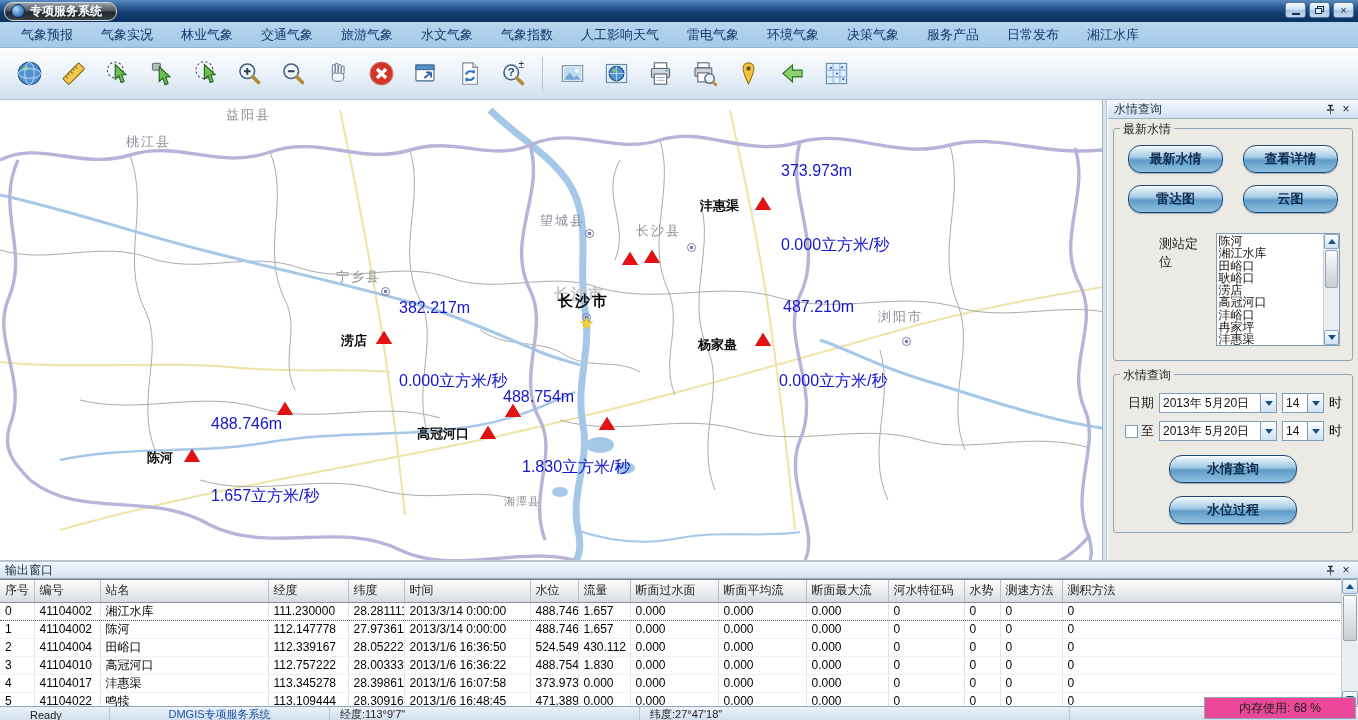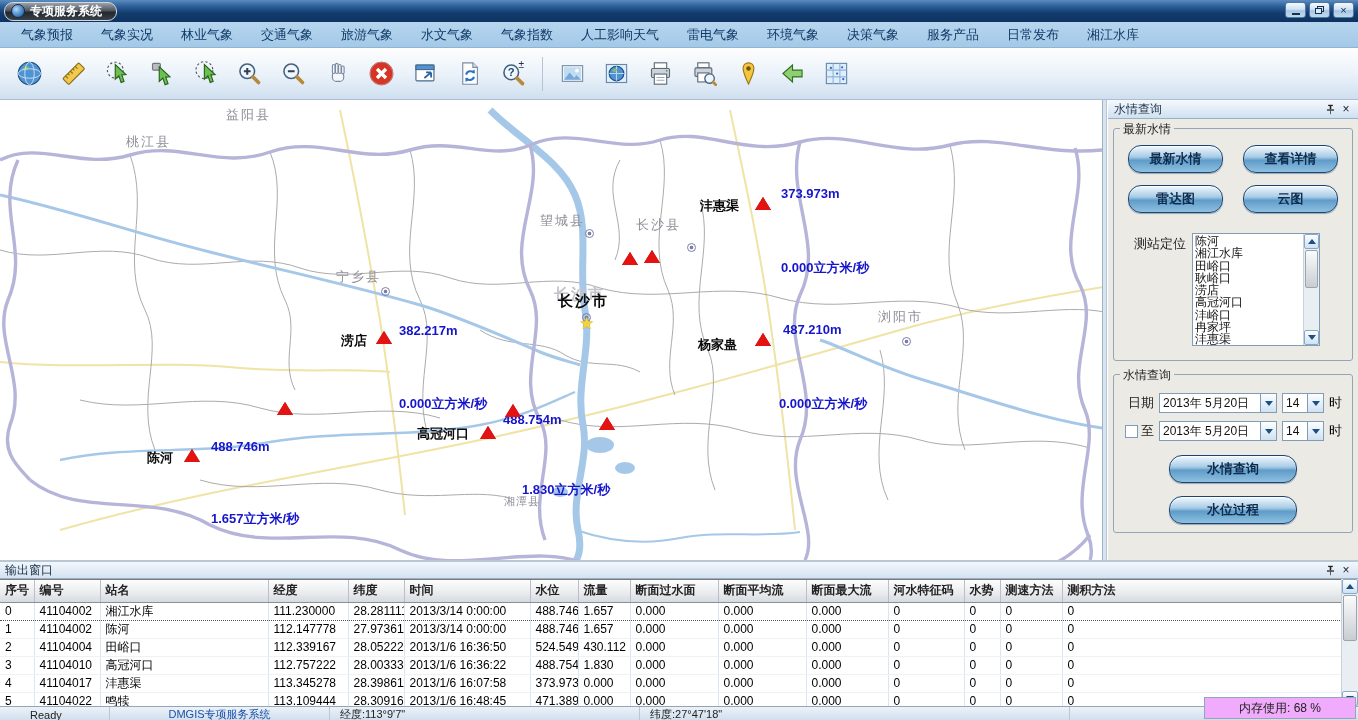--- a/index.html
+++ b/index.html
@@ -39,21 +39,21 @@
   
   .main { flex:none; height:460px; display:flex;border-radius:15px; }
   .mapwrap { width:1116px; height:460px; position:relative; background:#fff; border-right:1px solid #9fb2c4; overflow:hidden; }
   .mapwrap svg.geo { position:absolute; left:0; top:0; }
   .map-label { position:absolute; white-space:nowrap; }
   .lab-county { color:#8f8f99; font-size:13px; letter-spacing:2px; }
   .lab-county.small { font-size:11px; letter-spacing:1px; }
   .lab-ghost { color:#c3c3cc; font-weight:bold; font-size:15px; letter-spacing:2px; }
   .lab-city { color:#0a0a0a; font-weight:bold; font-size:15px; letter-spacing:2px; }
   .lab-station { color:#0a0a0a; font-weight:bold; font-size:13px; }
-  .lab-value { color:#1515cc; font-weight:bold; font-size:13px;margin-top:24px; }
+  .lab-value { color:#1515cc; font-weight:normal; font-size:16px; }
   .tri { position:absolute; width:0; height:0; border-left:8px solid transparent; border-right:8px solid transparent;
     border-bottom:13px solid #e51212; filter:drop-shadow(0 0 0.5px #8d0a0a); }
   .star { position:absolute; color:#f6d23a; font-size:17px; text-shadow:0 0 1px #b89a10; font-family:"DejaVu Sans",sans-serif; }
   .citypt { position:absolute; width:9px; height:9px; border:1.5px solid #7d7dac; border-radius:50%;
     background:radial-gradient(circle,#7d7dac 0 1.5px,rgba(0,0,0,0) 2.2px); }
   .splitter { width:4px; background:#d7e3ef; border-right:1px solid #b6c6d6; }
 
   
   .dock { flex:1; background:#eceae5; display:flex; flex-direction:column; border-left:1px solid #fff; }
   .dockhead { height:19px; background:linear-gradient(180deg,#f5f9fd 0%,#cfe0f1 100%);
@@ -61,21 +61,21 @@
   .dockhead .sp { flex:1; }
   .hicon { width:16px; height:15px; display:flex; align-items:center; justify-content:center; color:#223; font-size:12px; }
   .group { border:1px solid #93a6b8; border-radius:3px; margin:9px 5px 4px 5px; position:relative; padding:10px 6px 8px 6px; }
   .group-title { position:absolute; top:-8px; left:6px; background:#eceae5; padding:0 3px; font-size:12px; color:#222; }
   .btn-grid { display:grid; grid-template-columns:1fr 1fr; gap:12px 20px; padding:6px 8px; }
   .xpbtn { height:28px; border:1px solid #1b4570; border-radius:13px; color:#0d2c4e; font-weight:bold; font-size:13px;
     display:flex; align-items:center; justify-content:center;
     background:linear-gradient(180deg,#f0f8fd 0%,#a8cce6 42%,#5f9cc9 55%,#8fc0e0 100%);
     box-shadow:inset 0 1px 1px #fff, 0 1px 1px #9aa8b6; }
   .stationrow { display:flex; margin:14px 6px 6px 14px; gap:6px; }
-  .stationrow .lbl { font-size:13px; color:#222; padding-top:2px; }
+  .stationrow .lbl { font-size:13px; color:#222; padding-top:2px;margin-left:25px; }
   .listbox { width:128px; height:113px; background:#fff; border:1px solid #7f9db9; display:flex; }
   .listitems { flex:1; overflow:hidden; padding:1px 0 0 2px; }
   .listitems div { font-size:12px; line-height:12.3px; color:#111; white-space:nowrap; }
   .vscroll { width:16px; background:#e9eef3; border-left:1px solid #c8d2dc; display:flex; flex-direction:column; }
   .sarrow { height:15px; background:linear-gradient(180deg,#fdfeff,#cfe1f2); border:1px solid #8aa8c6; border-radius:2px;
     display:flex; align-items:center; justify-content:center; }
   .sarrow i { width:0; height:0; border-left:4px solid transparent; border-right:4px solid transparent; display:block; }
   .sarrow.up i { border-bottom:5px solid #1b5085; }
   .sarrow.down i { border-top:5px solid #1b5085; }
   .sthumb { flex:0 0 38px; margin:1px; background:linear-gradient(180deg,#fafbfc,#c9cdd2); border:1px solid #9aa4ae; border-radius:2px; }
@@ -92,28 +92,28 @@
   .panelbtns .xpbtn { width:128px; }
 
   
   .output { flex:none; height:146px; border-top:2px solid #b9c7d5; background:#eceae5; position:relative; }
   .outhead { height:17px; background:linear-gradient(180deg,#f2f7fc,#d4e2f0); border-bottom:1px solid #9cb0c4;
     display:flex; align-items:center; padding:0 4px 0 5px; color:#1a2f45; }
   .outhead .sp { flex:1; }
   .tablewrap { position:absolute; left:0; right:17px; top:17px; bottom:0; overflow:hidden; background:#fff; border-top:1px solid #7a7a7a; }
   table.grid { border-collapse:collapse; table-layout:fixed; width:1500px; }
   table.grid th { height:22px; background:linear-gradient(180deg,#fdfdfd 0%,#e9ebee 60%,#d6dade 100%);
-    border-right:1px solid #b9bfc6; border-bottom:1px solid #8a9098; font-weight:bold; text-align:left;
+    border-right:1px solid #b9bfc6; border-bottom:1px solid #8a9098; font-weight:normal; text-align:left;
     padding:0 0 0 5px; font-size:12px; color:#222; white-space:nowrap; }
   table.grid td { height:17px; border-right:1px solid #dbe6f0; border-bottom:1px solid #eef2f6;
     padding:0 0 0 5px; font-size:12px; color:#000; white-space:nowrap; overflow:hidden; }
   tr.sel td { border-top:1px dotted #555; border-bottom:1px dotted #555; }
   .gridscroll { position:absolute; right:0; top:17px; bottom:0; width:17px; background:#e9eef3; border-left:1px solid #c8d2dc;
     display:flex; flex-direction:column; }
-  .membox { position:absolute; right:2px; bottom:-13px; width:152px; height:22px; background:#f0abfc;
+  .membox { position:absolute; right:2px; bottom:-13px; width:152px; height:22px; background:#ec4899;
     border:1px solid #8fa6bd; display:flex; align-items:center; justify-content:center; font-size:12px; color:#222; z-index:5; }
 
   
   .statusbar { flex:1; background:linear-gradient(180deg,#ecf2f9,#cddcec); border-top:1px solid #93a6b8;
     display:flex; align-items:center; font-size:11px; color:#222; }
   .statusbar .seg { padding:0 10px; border-right:1px solid #b9c7d5; height:100%; display:flex; align-items:center; }
   .seg.ready { width:110px; padding-left:30px; }
   .seg.app { width:220px; color:#1a50a8; justify-content:center; }
   .seg.lon { width:310px; }
   .seg.lat { width:430px; }
@@ -359,21 +359,21 @@
           <path d="M30,380 C80,420 150,390 210,425 C270,455 340,420 400,450 C460,478 530,440 590,465 C650,488 720,450 780,470 C840,488 910,455 980,472 C1030,484 1070,460 1090,435"></path>
           <path d="M18,60 C-5,110 30,150 8,200 C-8,240 28,280 10,325 C0,355 22,370 30,380"></path>
           <path d="M530,45 C545,95 505,140 530,190 C550,230 515,275 540,320 C558,355 528,395 545,440"></path>
           <path d="M800,42 C785,95 825,145 800,195 C780,240 822,290 800,340 C783,382 820,430 805,460"></path>
         </g>
       </svg>
       <div id="maplabels">
           <div class="map-label lab-county" style="left: 226px; top: 6px;">益阳县</div>
           <div class="map-label lab-county" style="left: 126px; top: 33px;">桃江县</div>
           <div class="map-label lab-county" style="left: 540px; top: 112px;">望城县</div>
-          <div class="map-label lab-county" style="left: 636px; top: 116px;">长沙县</div>
+          <div class="map-label lab-county" style="left: 636px; top: 122px;">长沙县</div>
           <div class="map-label lab-county" style="left: 336px; top: 168px;">宁乡县</div>
           <div class="map-label lab-county" style="left: 878px; top: 208px;">浏阳市</div>
           <div class="map-label lab-county small" style="left: 504px; top: 394px;">湘潭县</div>
           <div class="map-label lab-ghost" style="left: 554px; top: 185px;">长沙市</div>
           <div class="map-label lab-city" style="left: 558px; top: 192px;">长沙市</div>
           <div class="map-label lab-station" style="left: 700px; top: 97px;">沣惠渠</div>
           <div class="map-label lab-station" style="left: 341px; top: 232px;">涝店</div>
           <div class="map-label lab-station" style="left: 698px; top: 236px;">杨家蛊</div>
           <div class="map-label lab-station" style="left: 417px; top: 325px;">高冠河口</div>
           <div class="map-label lab-station" style="left: 147px; top: 349px;">陈河</div>

